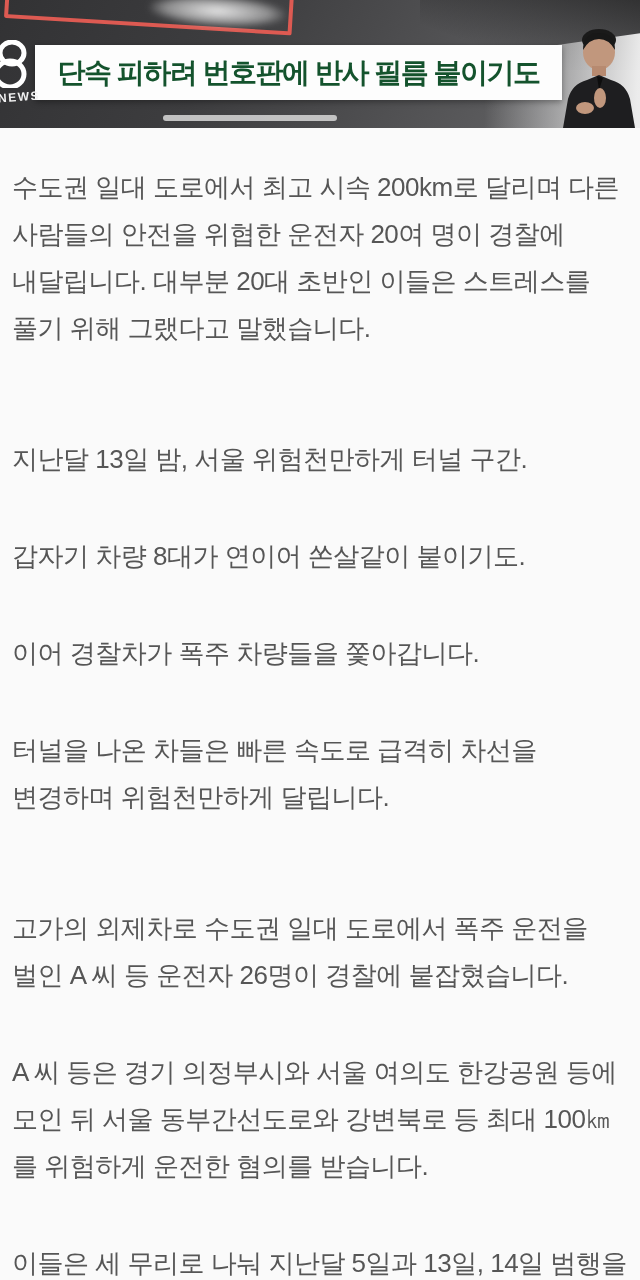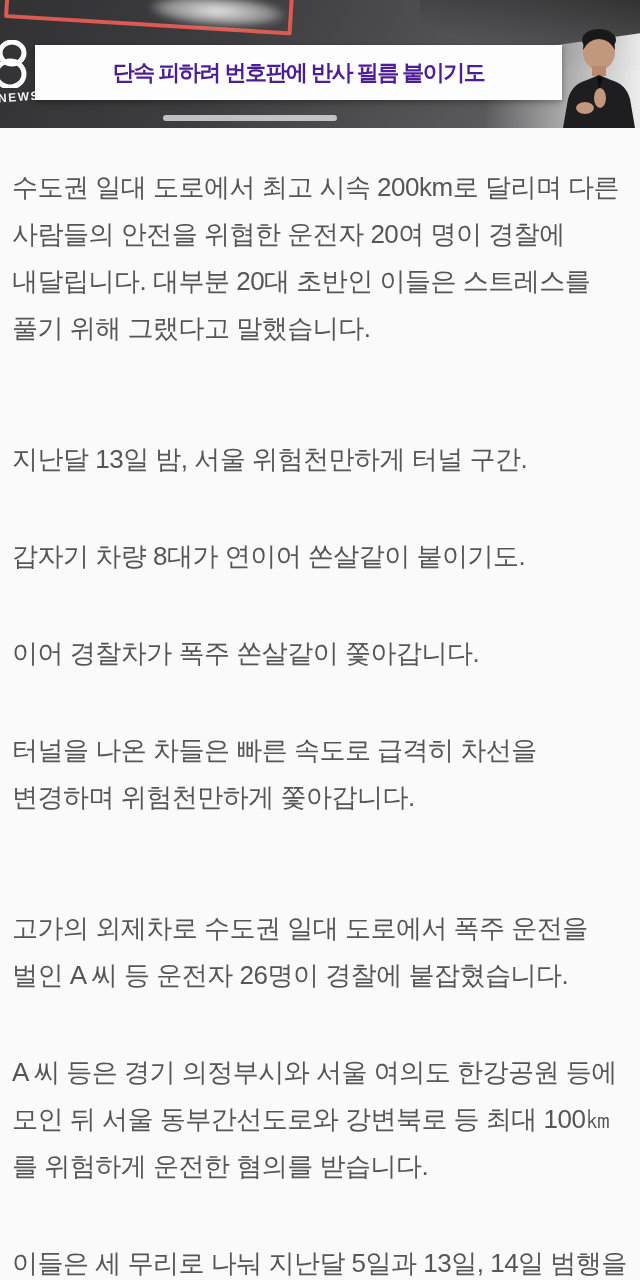--- a/index.html
+++ b/index.html
@@ -39,21 +39,21 @@
   .logo-news{
     margin-top:2px;margin-left:6px;font-size:12px;font-weight:700;color:#f2f2f2;
     letter-spacing:1.5px;transform:rotate(-4deg);
   }
   .banner{
     position:absolute;left:35px;top:45px;width:527px;height:55px;z-index:2;
     background:#fdfdfd;box-shadow:0 2px 6px rgba(0,0,0,.35);
     display:flex;align-items:center;justify-content:center;
   }
   .banner span{
-    font-size:22px;font-weight:800;color:#4c1d95;letter-spacing:-1.5px;white-space:nowrap;
+    font-size:28px;font-weight:800;color:#14532d;letter-spacing:-1.5px;white-space:nowrap;
   }
   .interpreter{position:absolute;right:0;top:20px;z-index:4;}
   .progress-bar{
     position:absolute;left:163px;top:115px;width:174px;height:6px;z-index:1;
     background:#cfcfcf;border-radius:3px;opacity:.9;
   }
 
   
   .article{padding:36px 12px 0 12px;}
   .article p{
@@ -103,20 +103,20 @@
       </svg>
     </div>
 
     <div class="progress-bar"></div>
   </header>
 
   <main class="article">
     <p class="gap-lg">수도권 일대 도로에서 최고 시속 200km로 달리며 다른 사람들의 안전을 위협한 운전자 20여 명이 경찰에 내달립니다. 대부분 20대 초반인 이들은 스트레스를 풀기 위해 그랬다고 말했습니다.</p>
     <p>지난달 13일 밤, 서울 위험천만하게 터널 구간.</p>
     <p>갑자기 차량 8대가 연이어 쏜살같이 붙이기도.</p>
-    <p>이어 경찰차가 폭주 쏜살같이 쫓아갑니다.</p>
-    <p class="gap-lg">터널을 나온 차들은 빠른 속도로 급격히 차선을 변경하며 위험천만하게 쫓아갑니다.</p>
+    <p>이어 경찰차가 폭주 차량들을 쫓아갑니다.</p>
+    <p class="gap-lg">터널을 나온 차들은 빠른 속도로 급격히 차선을 변경하며 위험천만하게 달립니다.</p>
     <p>고가의 외제차로 수도권 일대 도로에서 폭주 운전을 벌인 A 씨 등 운전자 26명이 경찰에 붙잡혔습니다.</p>
     <p>A 씨 등은 경기 의정부시와 서울 여의도 한강공원 등에 모인 뒤 서울 동부간선도로와 강변북로 등 최대 100㎞를 위험하게 운전한 혐의를 받습니다.</p>
     <p>이들은 세 무리로 나눠 지난달 5일과 13일, 14일 범행을 저</p>
   </main>
 
 </div>
 
 </body></html>

